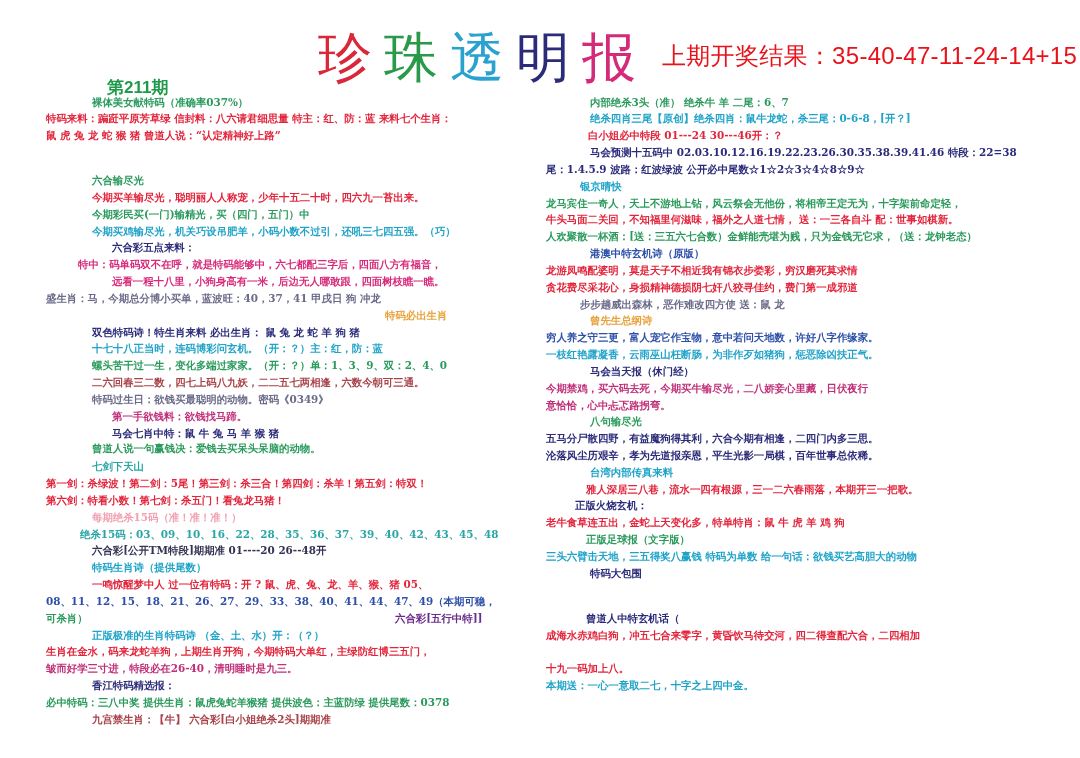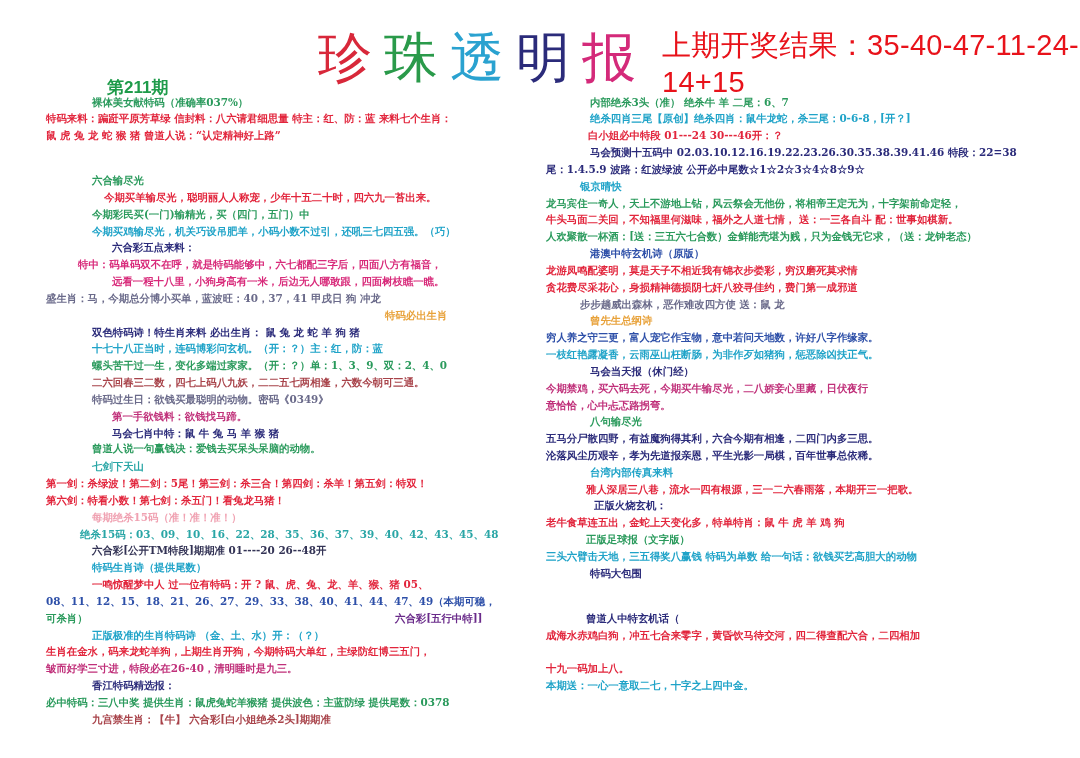--- a/index.html
+++ b/index.html
@@ -2,21 +2,21 @@
 <html><head>
 <meta charset="utf-8">
 <style>
   html, body { margin:0; padding:0; }
   body {
     width:1080px; height:758px; background:#ffffff; position:relative; overflow:hidden;
     font-family: "DejaVu Serif", "Liberation Serif", serif;
   }
   .title-wrap { position:absolute; left:318px; top:24px; height:64px; display:flex; align-items:flex-end; }
   .title-char { font-family:"DejaVu Serif", serif; font-size:54px; line-height:60px; margin-right:12px; font-weight:normal; }
-  .result { position:absolute; left:662px; top:26px; font-family:"Liberation Sans", sans-serif; font-size:29px; color:#e8121a; letter-spacing:0.3px; }
+  .result { position:absolute; left:662px; top:40px; font-family:"Liberation Sans", sans-serif; font-size:24px; color:#e8121a; letter-spacing:0.3px; }
   .issue { position:absolute; left:107px; top:76px; font-family:"Liberation Sans", sans-serif; font-size:17px; font-weight:bold; color:#1e9b4a; }
   .col { position:absolute; font-size:10.4px; line-height:18.4px; white-space:nowrap; font-weight:bold; }
   .col .ln { position:absolute; white-space:nowrap; }
   .red { color:#e2253c; }
   .pink { color:#d82a7a; }
   .green { color:#2a9a5c; }
   .teal { color:#2aa6a6; }
   .cyan { color:#1fa3c8; }
   .blue { color:#2d4fa8; }
   .navy { color:#2b2b7a; }
@@ -40,21 +40,21 @@
 </div>
 
 <div class="result">上期开奖结果：35-40-47-11-24-14+15</div>
 <div class="issue">第211期</div>
 
 <div class="col" id="left-col" style="left:40px; top:0px; width:480px; height:758px;">
     <div class="ln green" style="left: 52px; top: 93px;">裸体美女献特码（准确率037%）</div>
     <div class="ln red" style="left: 6px; top: 109px;">特码来料：蹁跹平原芳草绿  信封料：八六请君细思量  特主：红、防：蓝  来料七个生肖：</div>
     <div class="ln red" style="left: 6px; top: 126px;">鼠 虎 兔 龙 蛇 猴 猪      曾道人说：“认定精神好上路”</div>
     <div class="ln green" style="left: 52px; top: 171px;">六合输尽光</div>
-    <div class="ln red" style="left: 64px; top: 188px;">今期买羊输尽光，聪明丽人人称宠，少年十五二十时，四六九一苔出来。</div>
+    <div class="ln red" style="left: 52px; top: 188px;">今期买羊输尽光，聪明丽人人称宠，少年十五二十时，四六九一苔出来。</div>
     <div class="ln green" style="left: 52px; top: 205px;">今期彩民买(一门)输精光，买（四门，五门）中</div>
     <div class="ln cyan" style="left: 52px; top: 222px;">今期买鸡输尽光，机关巧设吊肥羊，小码小数不过引，还吼三七四五强。（巧）</div>
     <div class="ln navy" style="left: 72px; top: 238px;">六合彩五点来料：</div>
     <div class="ln pink" style="left: 38px; top: 255px;">特中：码单码双不在呼，就是特码能够中，六七都配三字后，四面八方有福音，</div>
     <div class="ln pink" style="left: 72px; top: 272px;">远看一程十八里，小狗身高有一米，后边无人哪敢跟，四面树枝瞧一瞧。</div>
     <div class="ln gray" style="left: 6px; top: 289px;">盛生肖：马，今期总分博小买单，蓝波旺：40，37，41 甲戌日  狗 冲龙</div>
     <div class="ln orange" style="left: 345px; top: 306px;">特码必出生肖</div>
     <div class="ln navy" style="left: 52px; top: 323px;">双色特码诗！特生肖来料          必出生肖：  鼠 兔 龙 蛇 羊 狗 猪</div>
     <div class="ln cyan" style="left: 52px; top: 339px;">十七十八正当时，连码博彩问玄机。（开：？）主：红，防：蓝</div>
     <div class="ln green" style="left: 52px; top: 356px;">螺头苦干过一生，变化多端过家家。（开：？）单：1、3、9、双：2、4、0</div>
@@ -99,21 +99,21 @@
     <div class="ln blue" style="left: 18px; top: 328px;">穷人养之守三更，富人宠它作宝物，意中若问天地数，许好八字作缘家。</div>
     <div class="ln cyan" style="left: 18px; top: 345px;">一枝红艳露凝香，云雨巫山枉断肠，为非作歹如猪狗，惩恶除凶扶正气。</div>
     <div class="ln navy" style="left: 62px; top: 362px;">马会当天报（休门经）</div>
     <div class="ln magenta" style="left: 18px; top: 379px;">今期禁鸡，买六码去死，今期买牛输尽光，二八娇妾心里藏，日伏夜行</div>
     <div class="ln magenta" style="left: 18px; top: 396px;">意恰恰，心中忐忑路拐弯。</div>
     <div class="ln green" style="left: 62px; top: 412px;">八句输尽光</div>
     <div class="ln navy" style="left: 18px; top: 429px;">五马分尸散四野，有益魔狗得其利，六合今期有相逢，二四门内多三思。</div>
     <div class="ln navy" style="left: 18px; top: 446px;">沦落风尘历艰辛，孝为先道报亲恩，平生光影一局棋，百年世事总依稀。</div>
     <div class="ln cyan" style="left: 62px; top: 463px;">台湾内部传真来料</div>
     <div class="ln red" style="left: 58px; top: 480px;">雅人深居三八巷，流水一四有根源，三一二六春雨落，本期开三一把歌。</div>
-    <div class="ln navy" style="left: 66px; top: 496px;">正版火烧玄机：</div>
+    <div class="ln navy" style="left: 47px; top: 496px;">正版火烧玄机：</div>
     <div class="ln red" style="left: 18px; top: 513px;">老牛食草连五出，金蛇上天变化多，特单特肖：鼠 牛 虎 羊 鸡 狗</div>
     <div class="ln green" style="left: 58px; top: 530px;">正版足球报（文字版）</div>
     <div class="ln cyan" style="left: 18px; top: 547px;">三头六臂击天地，三五得奖八赢钱 特码为单数 给一句话：欲钱买艺高胆大的动物</div>
     <div class="ln navy" style="left: 62px; top: 564px;">特码大包围</div>
     <div class="ln navy" style="left: 58px; top: 609px;">曾道人中特玄机话（</div>
     <div class="ln red" style="left: 18px; top: 626px;">成海水赤鸡白狗，冲五七合来零字，黄昏饮马待交河，四二得查配六合，二四相加</div>
     <div class="ln red" style="left: 18px; top: 659px;">十九一码加上八。</div>
     <div class="ln cyan" style="left: 18px; top: 676px;">本期送：一心一意取二七，十字之上四中金。</div>
   </div>
 

